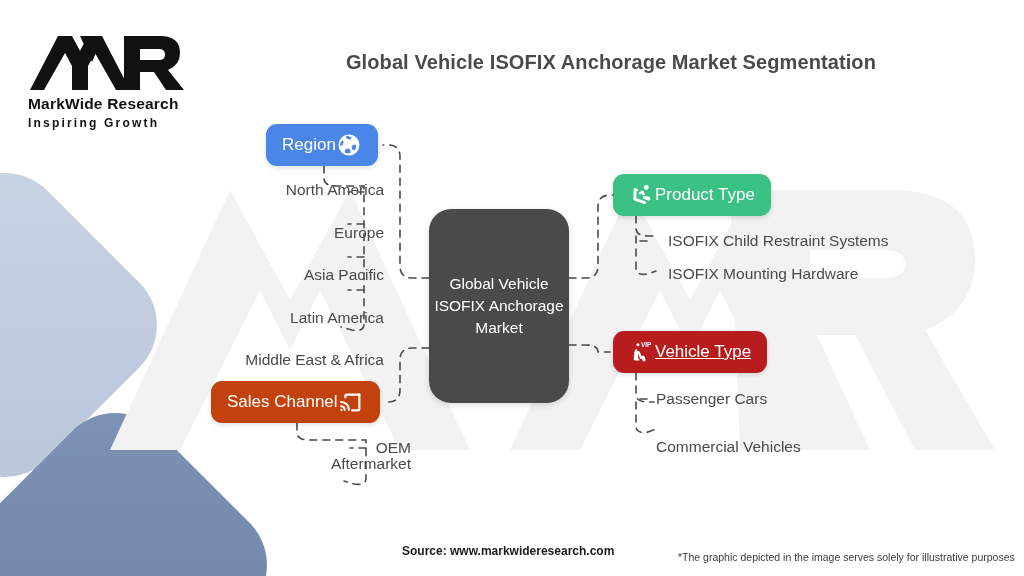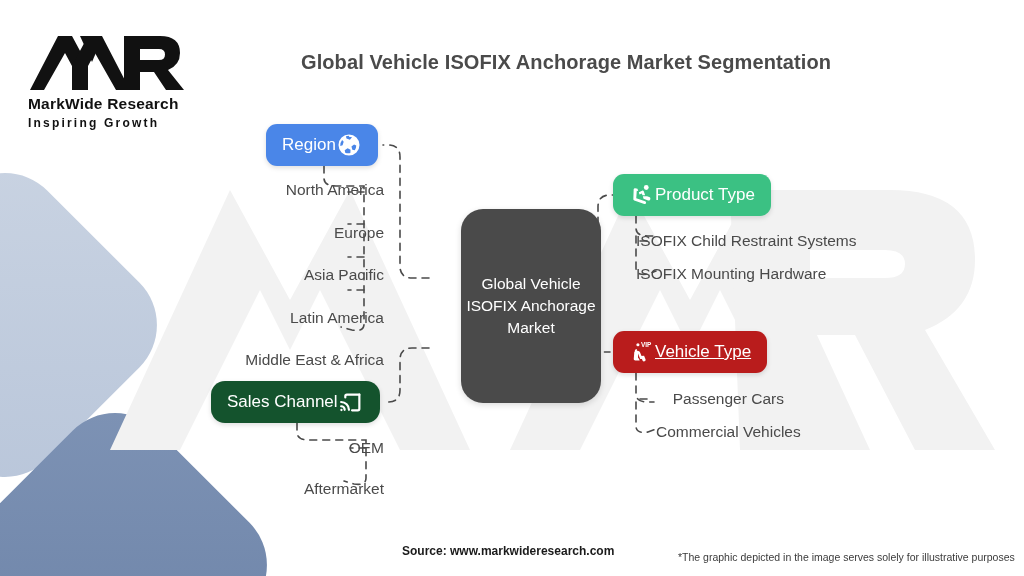--- a/index.html
+++ b/index.html
@@ -76,21 +76,21 @@
     letter-spacing: 2.2px;
     margin-top: 3px;
   }
 
   
   .page-title {
     position: absolute;
     left: 256px;
     top: 51px;
     width: 620px;
-    text-align: center;
+    text-align: right;
     font-size: 20px;
     font-weight: bold;
     color: #4a4a4a;
     letter-spacing: 0.1px;
   }
 
   
   .connectors {
     position: absolute;
     left: 0;
@@ -109,21 +109,20 @@
     height: 194px;
     background: #4a4a4a;
     border-radius: 22px;
     color: #ffffff;
     display: flex;
     align-items: center;
     text-align: center;
     font-size: 15.5px;
     line-height: 1.42;
     box-shadow: 0 2px 6px rgba(0,0,0,0.14);
-    margin-left: 32px;
   }
 
   
   .badge {
     position: absolute;
     display: flex;
     align-items: center;
     height: 42px;
     padding: 0 16px;
     border-radius: 11px;
@@ -137,21 +136,21 @@
     align-items: center;
     justify-content: center;
     width: 26px;
     height: 26px;
     flex: 0 0 auto;
   }
 
   #badge-region       { left: 266px; top: 124px; background: #4a86e8; }
   #badge-product      { left: 613px; top: 174px; background: #3bc183; }
   #badge-vehicle      { left: 613px; top: 331px; background: #b91c1c; text-decoration: underline; }
-  #badge-sales        { left: 211px; top: 381px; background: #14532d; border-radius: 14px; }
+  #badge-sales        { left: 211px; top: 381px; background: #c2410c; }
 
   
   .leaf-list {
     position: absolute;
     display: flex;
     flex-direction: column;
   }
   .leaf-item {
     font-size: 15.5px;
     color: #4a4a4a;
@@ -160,38 +159,38 @@
   }
 
   #list-region {
     right: 640px;
     top: 182px;
     text-align: right;
     align-items: flex-end;
     gap: 27px;
   }
   #list-sales {
-    right: 640px;
+    right: 613px;
     top: 440px;
     align-items: flex-end;
-    gap: 25px;
+    gap: 0;
   }
   #list-product {
-    left: 636px;
+    left: 668px;
     top: 233px;
     text-align: left;
     align-items: flex-start;
     gap: 17px;
   }
   #list-vehicle {
     left: 656px;
     top: 391px;
     text-align: left;
-    align-items: center;
-    gap: 17px;
+    align-items: flex-start;
+    gap: 32px;
   }
 
   
   .source-note {
     position: absolute;
     left: 402px;
     top: 544px;
     font-size: 12px;
     font-weight: bold;
     color: #1a1a1a;

